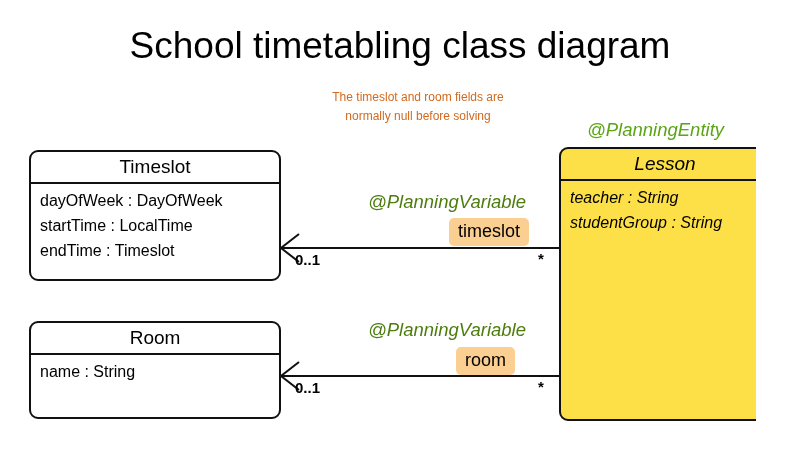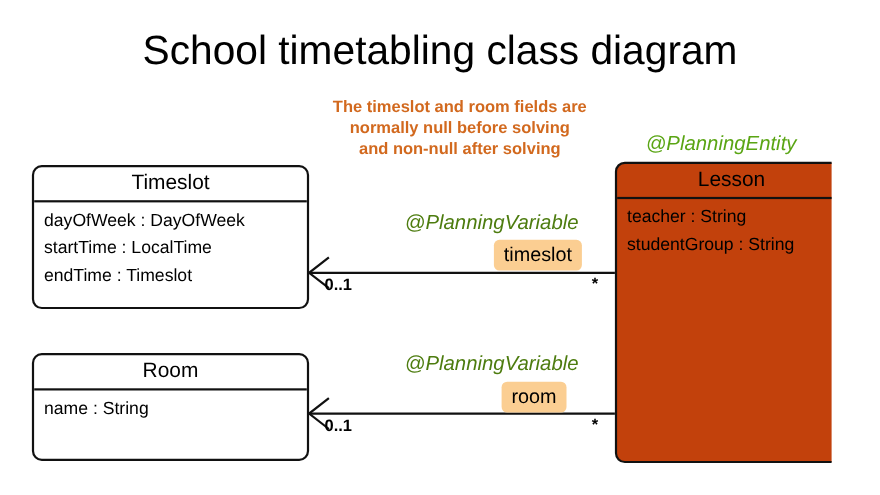--- a/index.html
+++ b/index.html
@@ -32,37 +32,37 @@
   }
 
   
   .note-orange {
     position: absolute;
     left: 268px;
     top: 88px;
     width: 300px;
     text-align: center;
     color: #d2691e;
-    font-size: 15px;
+    font-size: 12px;
     line-height: 19px;
-    font-weight: bold;
   }
   .note-orange div { white-space: nowrap; }
 
   
   .uml-class {
     position: absolute;
     box-sizing: border-box;
     border: 2px solid #111111;
     border-radius: 9px;
     background: #ffffff;
     overflow: hidden;
   }
   .uml-class.green {
-    background: #c2410c;
+    background: #fde047;
+    font-style: italic;
   }
   .uml-class-name {
     text-align: center;
     font-size: 19px;
     line-height: 26px;
     color: #000000;
     padding-top: 2px;
     padding-bottom: 2px;
   }
   .uml-divider {
@@ -141,21 +141,20 @@
 </head>
 <body>
 
 <div id="canvas">
 
   <div class="diagram-title">School timetabling class diagram</div>
 
   <div class="note-orange">
     <div>The timeslot and room fields are</div>
     <div>normally null before solving</div>
-    <div>and non-null after solving</div>
   </div>
 
   <svg id="connectors" viewBox="0 0 800 450" width="800" height="450">
 
     <line x1="282" y1="248" x2="559" y2="248" stroke="#111111" stroke-width="2"></line>
     <polyline points="299,234 281,248 299,262" fill="none" stroke="#111111" stroke-width="2" stroke-linecap="butt"></polyline>
 
     <line x1="282" y1="376" x2="559" y2="376" stroke="#111111" stroke-width="2"></line>
     <polyline points="299,362 281,376 299,390" fill="none" stroke="#111111" stroke-width="2" stroke-linecap="butt"></polyline>
   </svg>

